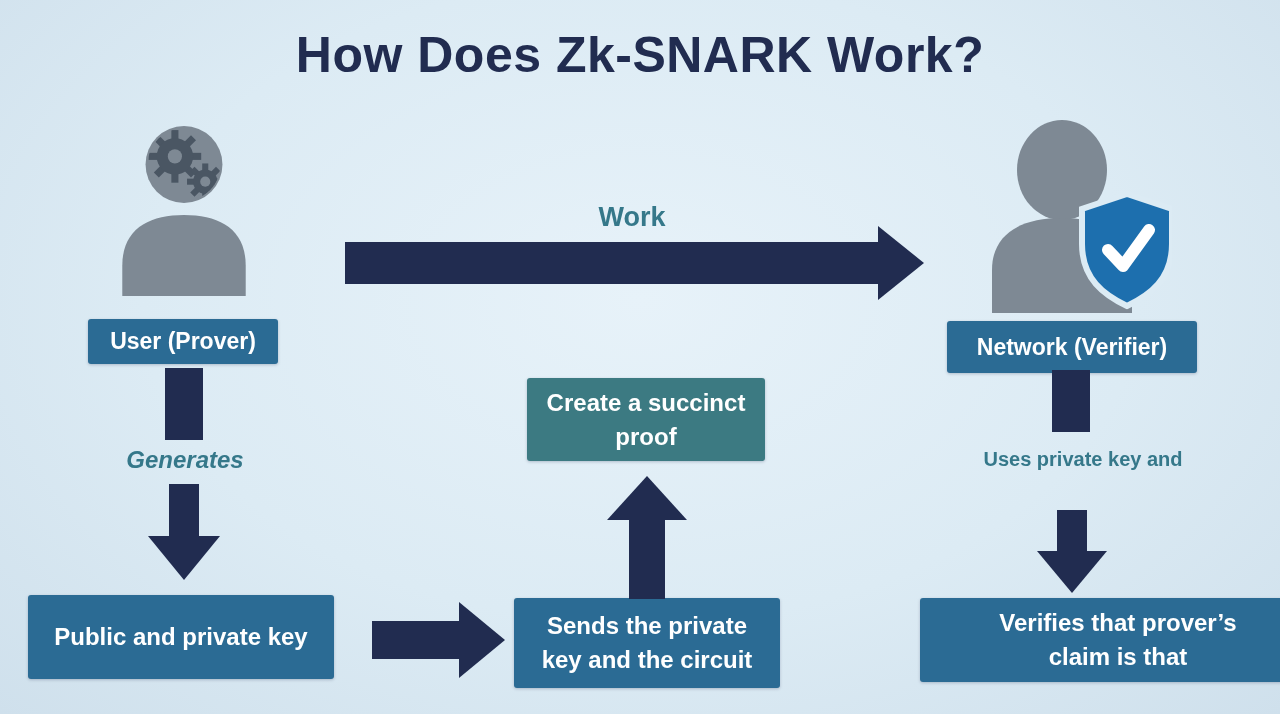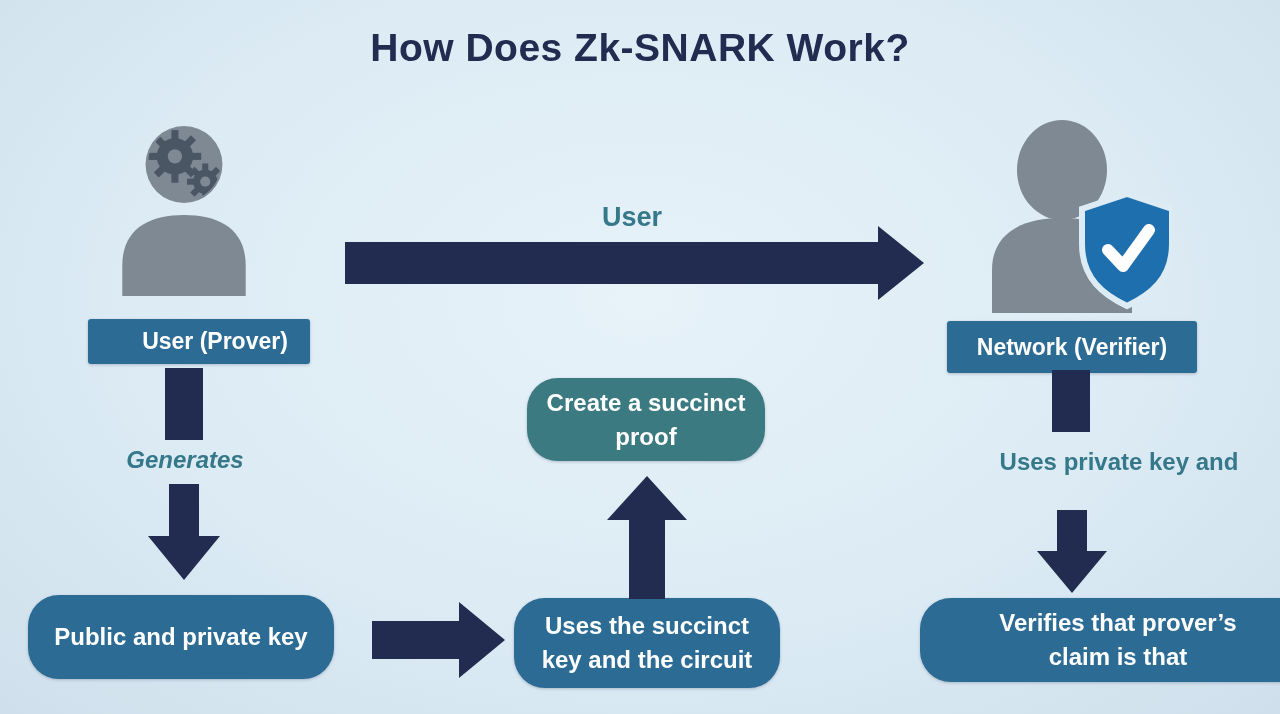--- a/index.html
+++ b/index.html
@@ -13,33 +13,33 @@
     --shield-blue:#1d6fae;
   }
   html,body{margin:0;padding:0;background:#cfe0ec;}
   .stage{
     position:relative;width:1280px;height:714px;overflow:hidden;
     background:radial-gradient(ellipse at 50% 42%, #e7f2f9 0%, var(--background) 55%, #cfe0ec 100%);
     font-family:"Liberation Sans", sans-serif;
   }
   .page-title{
     position:absolute;top:26px;left:0;width:100%;margin:0;
-    text-align:center;font-size:39px;font-weight:bold;color:var(--navy);
+    text-align:center;font-size:50px;font-weight:bold;color:var(--navy);
     letter-spacing:0.5px;
   }
   .box{
     position:absolute;display:flex;flex-direction:column;align-items:center;justify-content:center;
     text-align:center;color:#fff;font-weight:bold;border-radius:3px;
     box-shadow:0 1px 3px rgba(30,43,78,0.25);
   }
   .box.blue{background:var(--box-blue);}
   .box.teal{background:var(--box-teal);}
   .box span{display:block;}
   .node-sm{font-size:23px;}
-  .node-lg{font-size:24px;line-height:1.4;border-radius:31px;}
+  .node-lg{font-size:24px;line-height:1.4;}
   .shaft{position:absolute;background:var(--navy);}
   .tri{position:absolute;width:0;height:0;}
   .tri-right{border-top:37px solid transparent;border-bottom:37px solid transparent;border-left:46px solid var(--navy);}
   .tri-right-sm{border-top:38px solid transparent;border-bottom:38px solid transparent;border-left:46px solid var(--navy);}
   .tri-down{border-left:36px solid transparent;border-right:36px solid transparent;border-top:44px solid var(--navy);}
   .tri-down-sm{border-left:35px solid transparent;border-right:35px solid transparent;border-top:42px solid var(--navy);}
   .tri-up{border-left:40px solid transparent;border-right:40px solid transparent;border-bottom:44px solid var(--navy);}
   .flow-label{
     position:absolute;color:var(--teal-text);font-weight:bold;text-align:center;
   }
@@ -87,59 +87,59 @@
 
   <svg class="icon-svg" style="left:982px;top:118px;" width="190" height="195" viewBox="0 0 190 195">
     <ellipse class="person-fill" cx="80" cy="52" rx="45" ry="50"></ellipse>
     <path class="person-fill" d="M10 195 V152 C10 115 40 100 80 100 C120 100 150 115 150 152 V195 Z"></path>
     <g transform="translate(100,76)">
       <path class="shield-fill" d="M45 0 L90 15 V50 C90 85 68 101 45 112 C22 101 0 85 0 50 V15 Z"></path>
       <path class="check-stroke" d="M26 56 L41 72 L67 36"></path>
     </g>
   </svg>
 
-  <div class="flow-label" style="left:532px;top:202px;width:200px;font-size:27px;">User</div>
+  <div class="flow-label" style="left:532px;top:202px;width:200px;font-size:27px;">Work</div>
   <div class="shaft" style="left:345px;top:242px;width:534px;height:42px;"></div>
   <div class="tri tri-right" style="left:878px;top:226px;"></div>
 
-  <div class="box blue node-sm" style="left:88px;top:319px;width:190px;height:45px;padding-left:32px;">
+  <div class="box blue node-sm" style="left:88px;top:319px;width:190px;height:45px;">
     <span>User (Prover)</span>
   </div>
 
   <div class="shaft" style="left:165px;top:368px;width:38px;height:72px;"></div>
   <div class="flow-label" style="left:90px;top:446px;width:190px;font-size:24px;font-style:italic;">Generates</div>
   <div class="shaft" style="left:169px;top:484px;width:30px;height:53px;"></div>
   <div class="tri tri-down" style="left:148px;top:536px;"></div>
 
   <div class="box blue node-lg" style="left:28px;top:595px;width:306px;height:84px;">
     <span>Public and private key</span>
   </div>
 
   <div class="shaft" style="left:372px;top:621px;width:88px;height:38px;"></div>
   <div class="tri tri-right-sm" style="left:459px;top:602px;"></div>
 
   <div class="box blue node-lg" style="left:514px;top:598px;width:266px;height:90px;">
-    <span>Uses the succinct</span>
+    <span>Sends the private</span>
     <span>key and the circuit</span>
   </div>
 
   <div class="tri tri-up" style="left:607px;top:476px;"></div>
   <div class="shaft" style="left:629px;top:519px;width:36px;height:80px;"></div>
 
   <div class="box teal node-lg" style="left:527px;top:378px;width:238px;height:83px;">
     <span>Create a succinct</span>
     <span>proof</span>
   </div>
 
   <div class="box blue node-sm" style="left:947px;top:321px;width:250px;height:52px;">
     <span>Network (Verifier)</span>
   </div>
 
   <div class="shaft" style="left:1052px;top:370px;width:38px;height:62px;"></div>
-  <div class="flow-label" style="left:994px;top:446px;width:250px;font-size:24px;line-height:1.3;">
+  <div class="flow-label" style="left:958px;top:446px;width:250px;font-size:20px;line-height:1.3;">
     <span style="display:block;">Uses private key and</span>
   </div>
   <div class="shaft" style="left:1057px;top:510px;width:30px;height:42px;"></div>
   <div class="tri tri-down-sm" style="left:1037px;top:551px;"></div>
 
   <div class="box blue node-lg" style="left:920px;top:598px;width:396px;height:84px;">
     <span>Verifies that prover’s</span>
     <span>claim is that</span>
   </div>
 

